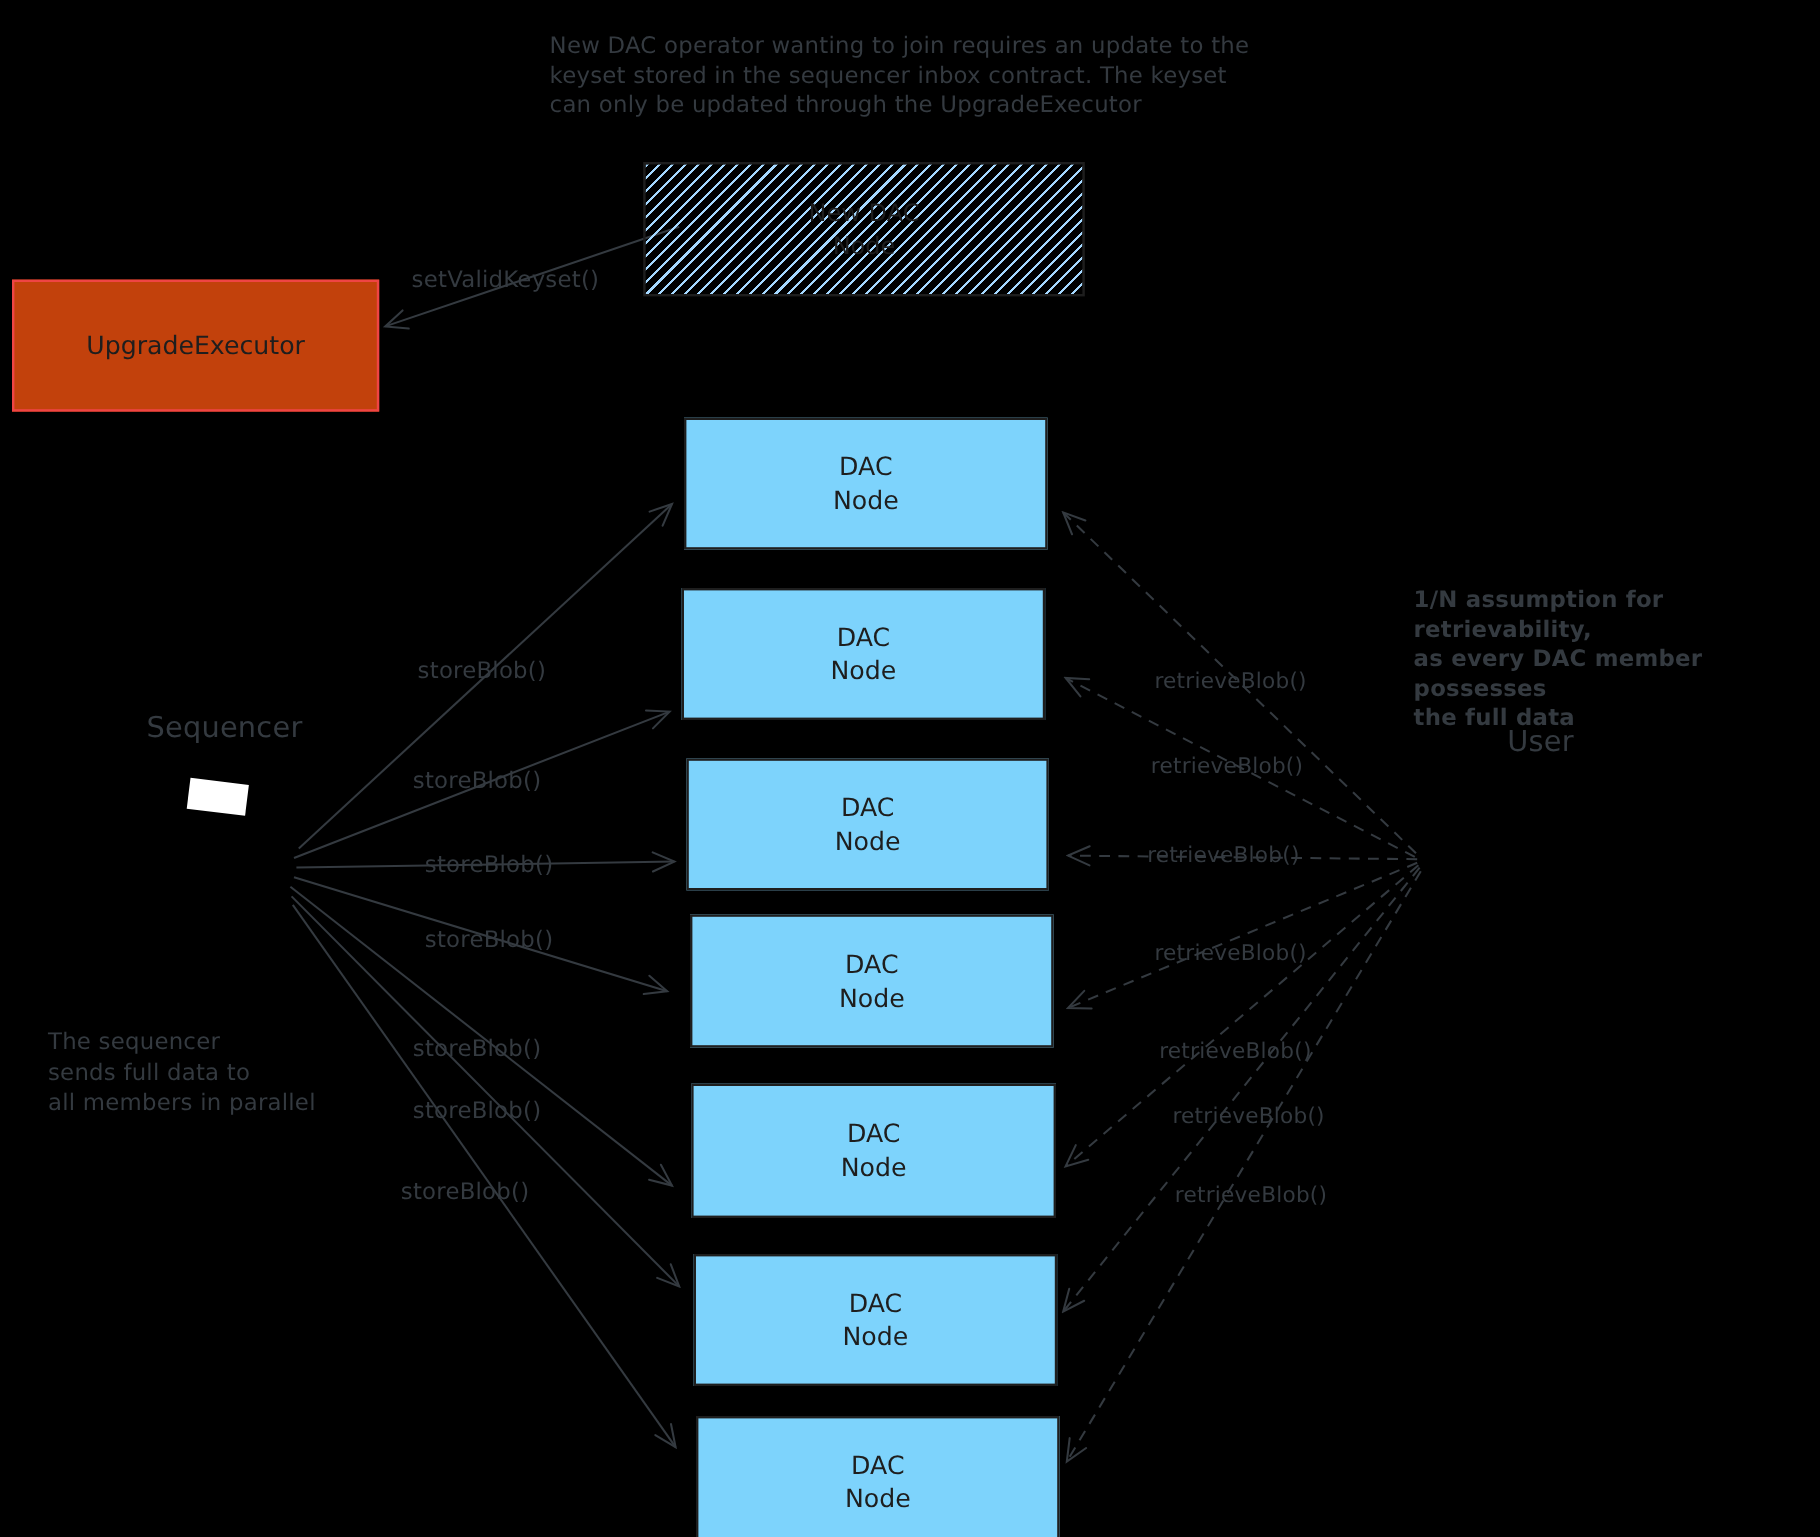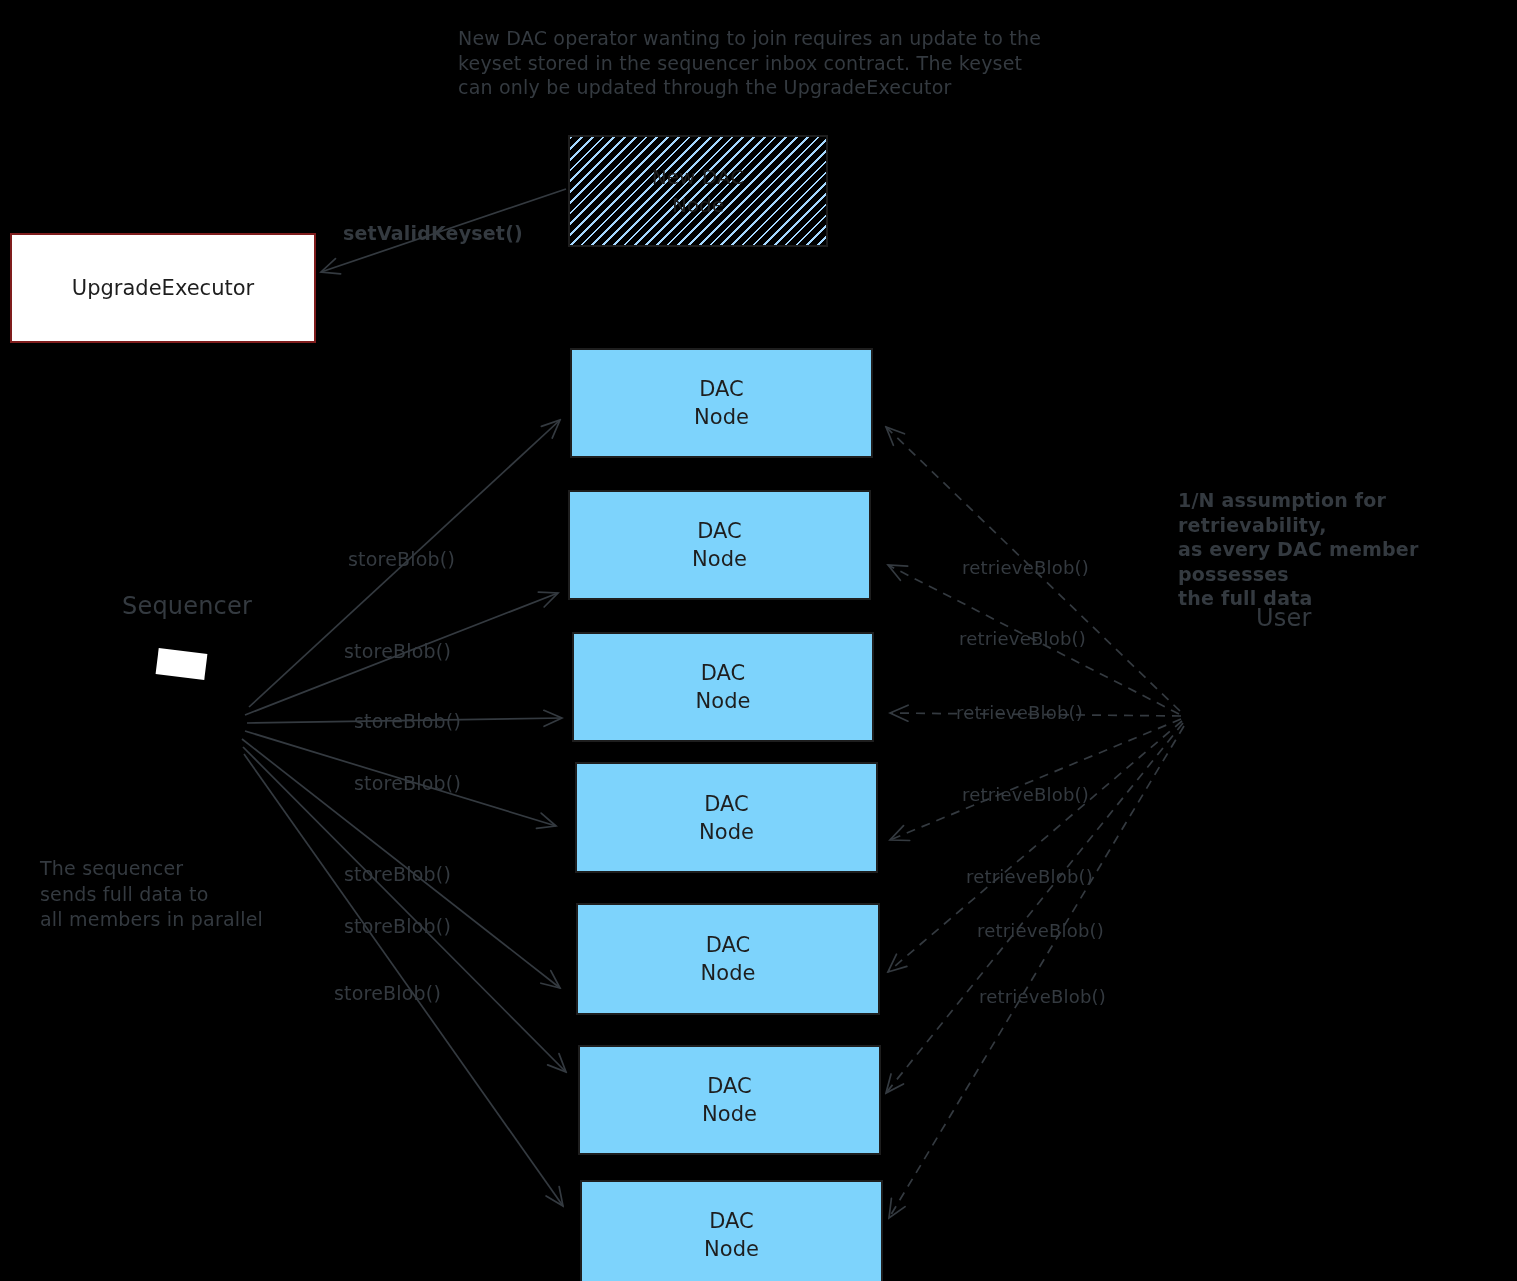--- a/index.html
+++ b/index.html
@@ -38,21 +38,21 @@
     text-align: center;
     box-sizing: border-box;
   }
   .box .lbl {
     white-space: pre-line;
     color: #1e1e1e;
     font-size: 21px;
     line-height: 28px;
   }
   .blue  { background: #7dd3fc; border: 2px solid #1e1e1e; }
-  .pink  { background: #ffffff; border: 2px solid #7f1d1d; }
+  .pink  { background: #c2410c; border: 2px solid #ef4444; }
   .hatch {
     border: 2px solid #1e1e1e;
     background: repeating-linear-gradient(135deg, #a5d8ff 0px, #a5d8ff 1.8px, transparent 1.8px, transparent 7.6px);
   }
   .seq-box {
     position: absolute;
     background: #ffffff;
     transform: rotate(7deg);
   }
 </style>
@@ -92,30 +92,30 @@
 can only be updated through the UpgradeExecutor</div>
 
   <div class="note" style="left:1178px; top:468px; width:330px;font-weight:bold;">1/N assumption for retrievability,
 as every DAC member possesses
 the full data</div>
 
   <div class="note" style="left:40px; top:836px; width:240px; line-height:25.5px;">The sequencer
 sends full data to
 all members in parallel</div>
 
-  <div class="box hatch" style="left:568px; top:115px; width:260px; height:112px;">
+  <div class="box hatch" style="left:536px; top:115px; width:368px; height:112px;">
     <span class="lbl" style="font-size:20px;">New DAC
 Node</span>
   </div>
 
   <div class="box pink" style="left:10px; top:213px; width:306px; height:110px;">
     <span class="lbl">UpgradeExecutor</span>
   </div>
 
-  <div class="calllabel" style="left:343px; top:202px; font-size:19px;font-weight:bold;">setValidKeyset()</div>
+  <div class="calllabel" style="left:343px; top:202px; font-size:19px;">setValidKeyset()</div>
 
   <div class="note" style="left:122px; top:574px; font-size:24px;">Sequencer</div>
   <div class="seq-box" style="left:157px; top:631px; width:49px; height:26px;"></div>
 
   <div class="note" style="left:1256px; top:586px; font-size:24px;">User</div>
 
   <div class="box blue" style="left:570px; top:328px; width:303px; height:110px;">
     <span class="lbl">DAC
 Node</span>
   </div>

